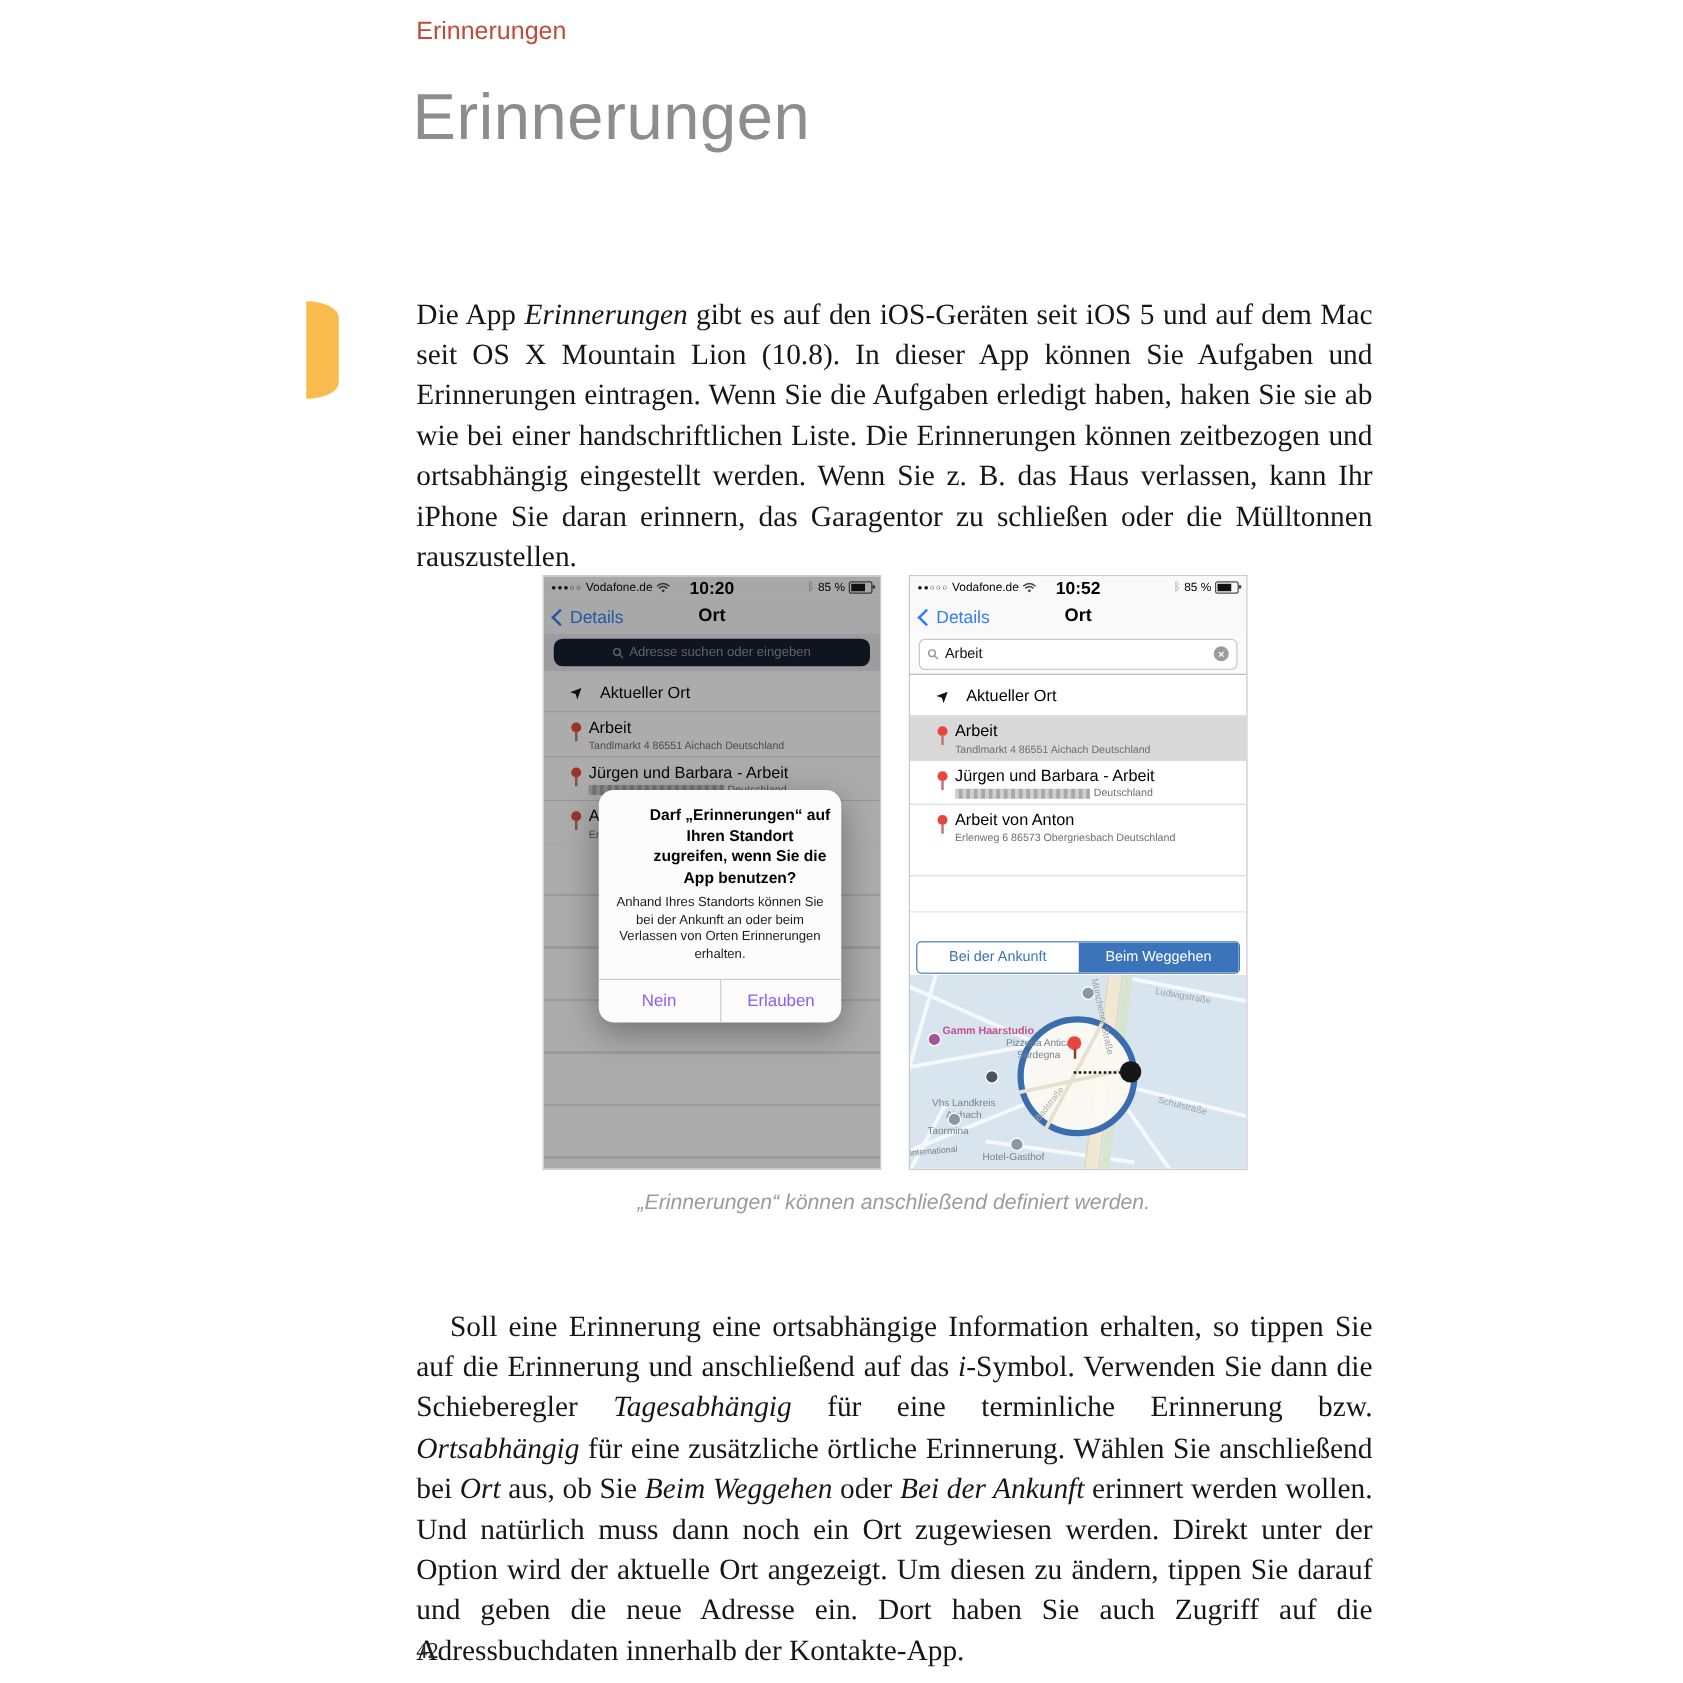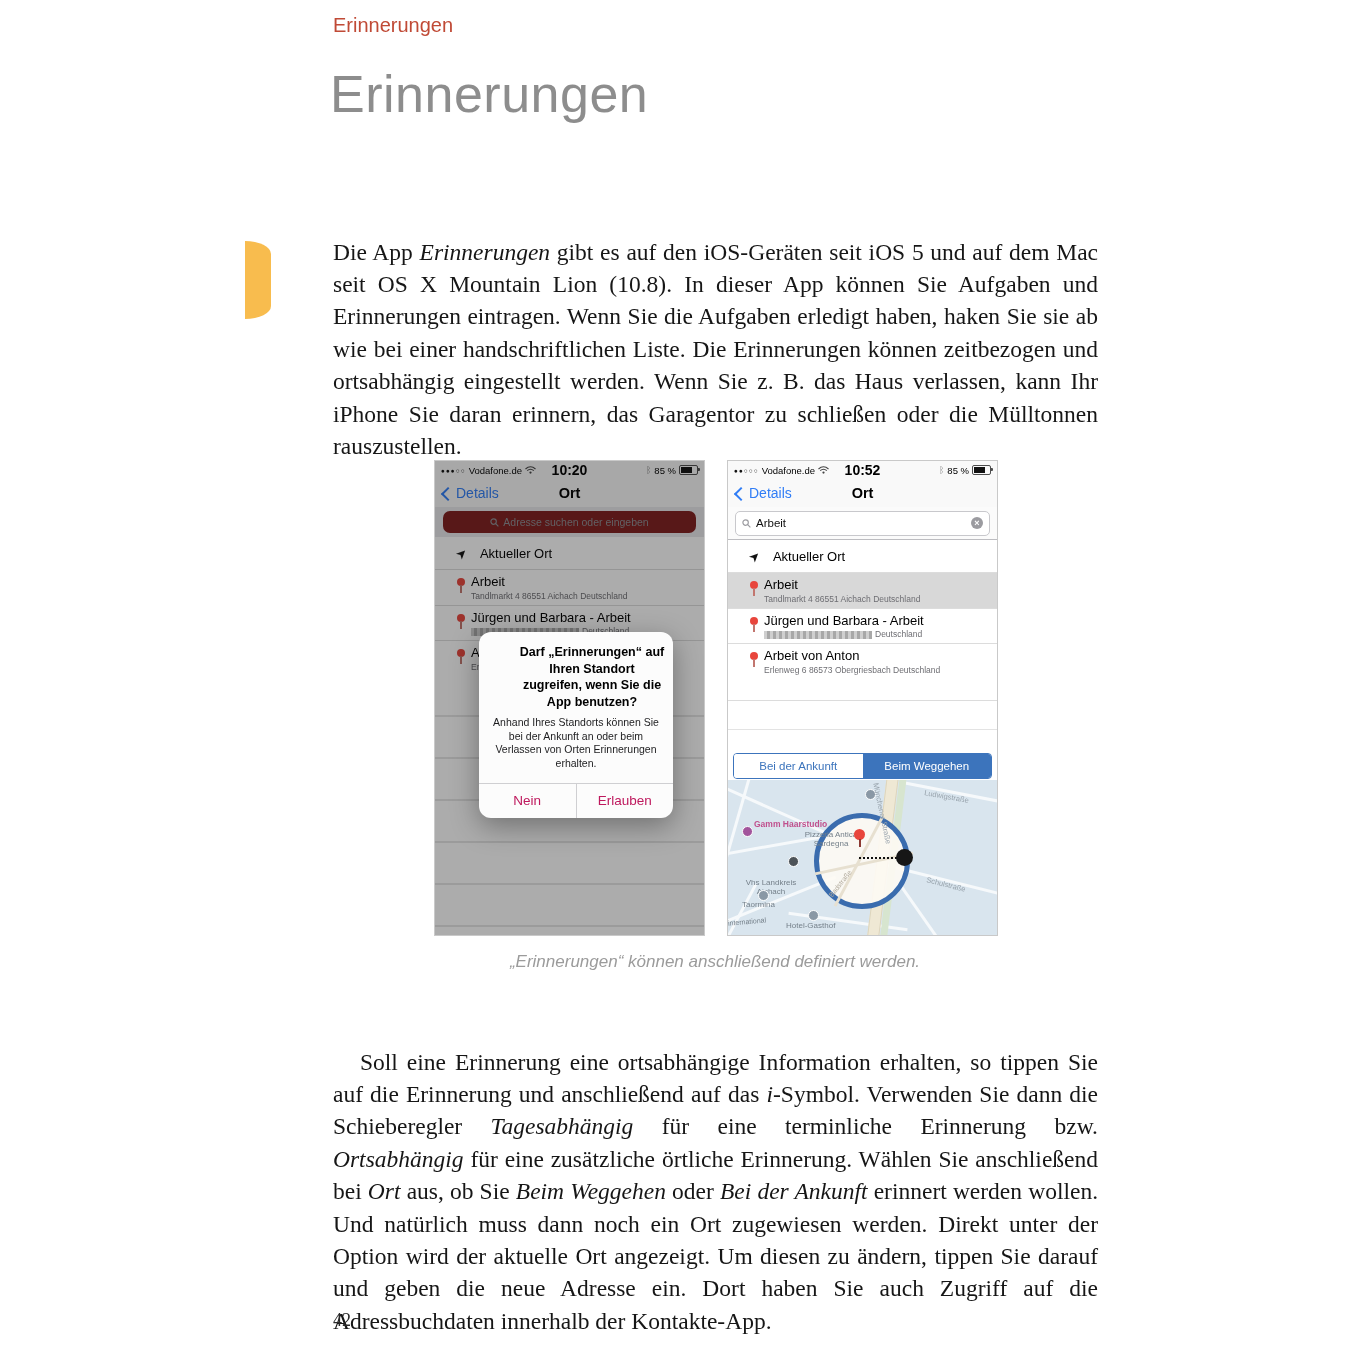--- a/index.html
+++ b/index.html
@@ -44,21 +44,21 @@
 
   
   .navbar{height:28px;position:relative;display:flex;align-items:center;background:#f9f9f9;}
   .back{display:flex;align-items:center;gap:3px;margin-left:8px;color:#307df6;font-size:14px;z-index:1;}
   .chev{width:8px;height:8px;border-left:2.5px solid #307df6;border-bottom:2.5px solid #307df6;
       transform:rotate(45deg);margin-top:1px;}
   .nav-title{position:absolute;left:0;right:0;text-align:center;font-weight:bold;font-size:14.5px;color:#000;}
 
   
   .search-strip-left{height:30px;background:#e9e9ec;display:flex;align-items:center;padding:0 8px;}
-  .search-field-c{flex:1;height:22px;background:#7f1d1d;border-radius:7px;display:flex;align-items:center;
+  .search-field-c{flex:1;height:22px;background:#0f172a;border-radius:7px;display:flex;align-items:center;
       justify-content:center;gap:4px;color:#8e8e93;font-size:10.5px;}
   .search-strip-right{height:32px;background:#fbfbfb;display:flex;align-items:center;padding:0 7px;
       border-bottom:1px solid #bdbdc1;}
   .search-field-r{flex:1;height:23px;background:#fff;border:1px solid #c8c8cc;border-radius:5px;
       display:flex;align-items:center;gap:5px;padding:0 6px;font-size:11.5px;color:#111;}
   .clear-x{margin-left:auto;width:12px;height:12px;border-radius:50%;background:#9b9ba0;color:#fff;
       font-size:9px;line-height:12px;text-align:center;font-weight:bold;}
 
   
   .row{position:relative;border-bottom:1px solid #dcdcdc;background:#fff;}
@@ -76,21 +76,21 @@
   .empty-lines{position:absolute;left:0;right:0;top:214px;bottom:0;
       background:repeating-linear-gradient(#ffffff 0 40px,#e6e6e6 40px 42px);}
 
   
   .dim{position:absolute;inset:0;background:rgba(15,15,15,0.345);z-index:5;}
   .dialog{position:absolute;left:44px;top:171px;width:194px;background:#fcfcfc;border-radius:12px;
       z-index:6;text-align:center;box-shadow:0 8px 28px rgba(0,0,0,0.35);overflow:hidden;}
   .dialog-title{font-weight:bold;font-size:12.5px;line-height:1.32;color:#000;padding:12px 8px 4px;margin-left:32px;}
   .dialog-body{font-size:10.5px;line-height:1.3;color:#1c1c1e;padding:2px 13px 12px;}
   .dialog-buttons{display:flex;border-top:1px solid #cfcfd2;height:34px;}
-  .dialog-btn{flex:1;display:flex;align-items:center;justify-content:center;color:#be185d;font-size:13.5px;}
+  .dialog-btn{flex:1;display:flex;align-items:center;justify-content:center;color:#8b5cf6;font-size:13.5px;}
   .dialog-btn.first{border-right:1px solid #cfcfd2;}
 
   
   .segmented{position:absolute;left:5px;right:5px;top:292px;height:24px;display:flex;
       border:1px solid #3c74bc;border-radius:4px;overflow:hidden;font-size:11.5px;z-index:2;}
   .seg{flex:1;display:flex;align-items:center;justify-content:center;}
   .seg-off{background:#ffffff;color:#3c74bc;}
   .seg-on{background:#3c74bc;color:#ffffff;}
 
   

